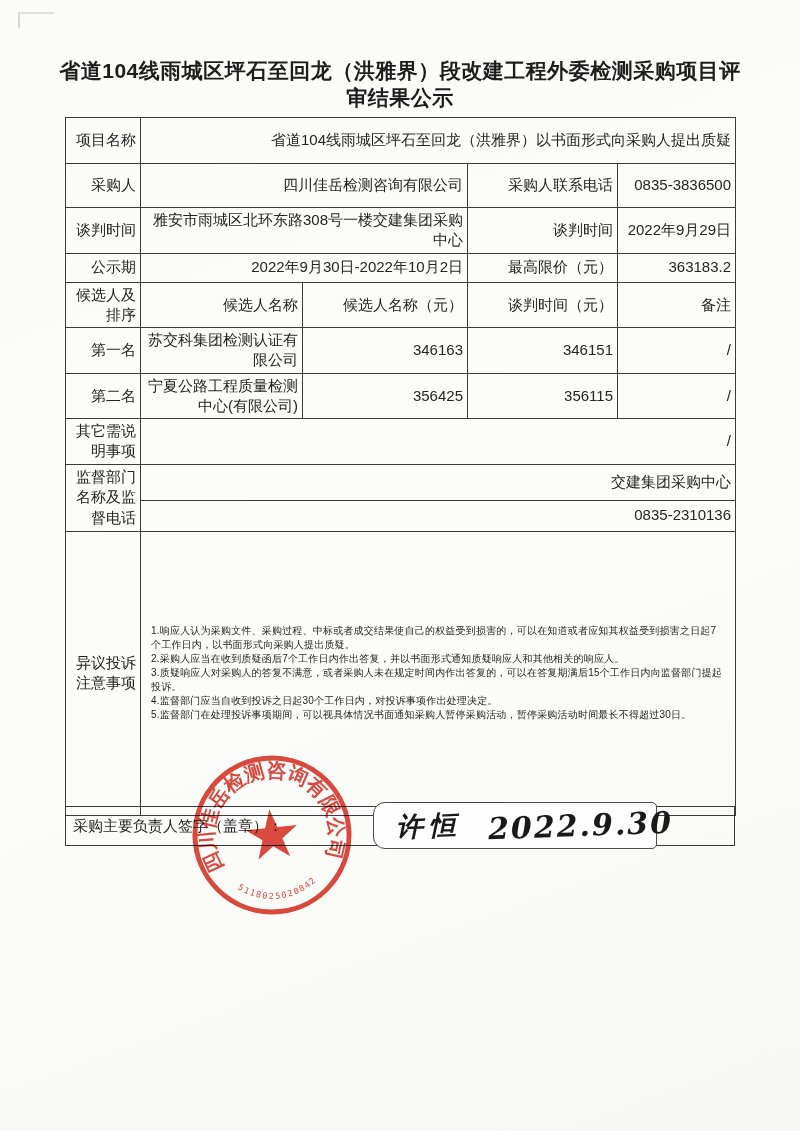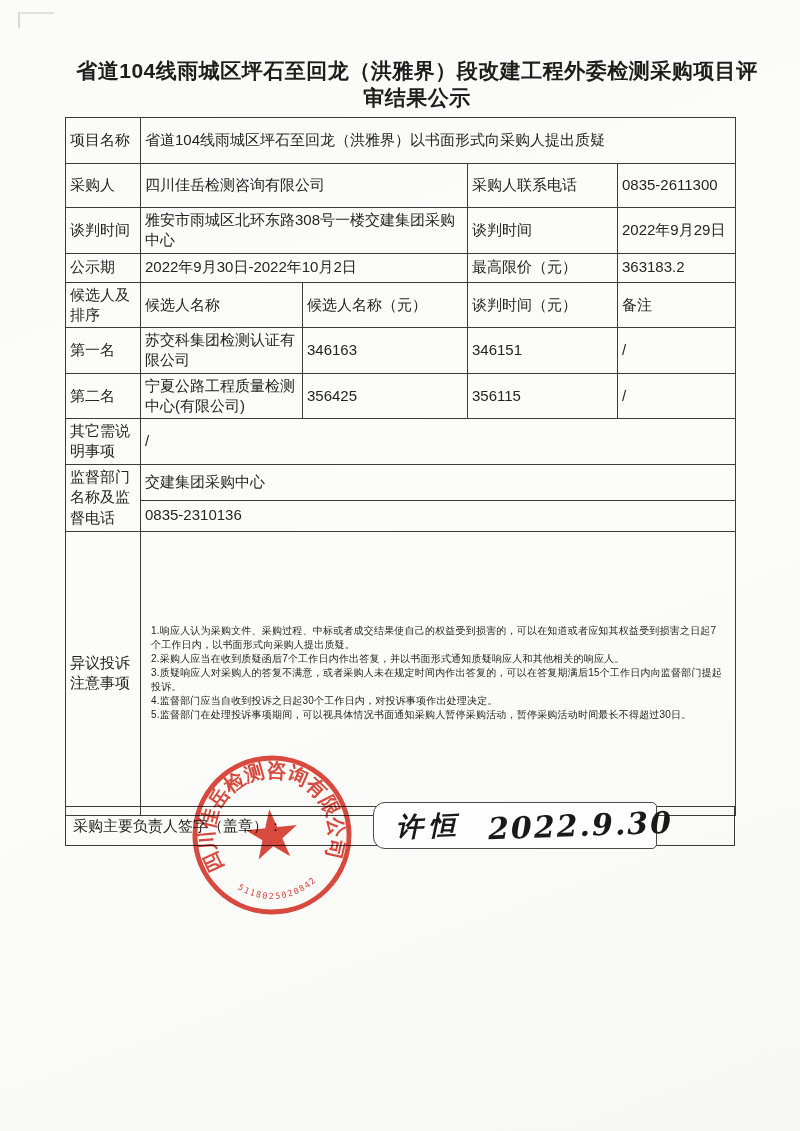--- a/index.html
+++ b/index.html
@@ -3,31 +3,31 @@
 <meta charset="utf-8">
 <style>
   html,body{margin:0;padding:0;}
   body{
     width:800px;height:1131px;position:relative;
     background:linear-gradient(160deg,#fbfbf8 0%,#fcfcfa 55%,#f7f7f3 100%);
     font-family:"Liberation Sans","DejaVu Sans",sans-serif;
     color:#242424;overflow:hidden;
   }
   .page-title{
-    position:absolute;left:72px;top:57px;width:690px;
+    position:absolute;left:55px;top:57px;width:690px;
     font-size:21px;font-weight:bold;text-align:center;
     line-height:27px;letter-spacing:.5px;color:#1d1d1d;
   }
   table.doc{
     position:absolute;left:65px;top:117px;width:670px;
     border-collapse:collapse;table-layout:fixed;
   }
   table.doc td{
     border:1.6px solid #3b3b3b;
-    font-size:15px;line-height:1.35;text-align:left;vertical-align:middle;
+    font-size:15px;line-height:1.35;text-align:right;vertical-align:middle;
     padding:2px 4px;color:#242424;word-break:break-all;
   }
   td.lbl{padding:2px 6px;}
   td.left{text-align:left;margin-left:20px;}
   .objection-cell{padding:6px 10px !important;text-align:left !important;}
   .objection-cell p{margin:0;font-size:10px;line-height:1.4;letter-spacing:.2px;}
   .sign-row{
     position:absolute;left:65px;top:806px;width:670px;height:40px;
     border:1.6px solid #3b3b3b;box-sizing:border-box;
     display:flex;align-items:center;
@@ -69,21 +69,21 @@
   </colgroup>
   <tbody>
       <tr style="height:46px">
     <td class="lbl">项目名称</td>
     <td colspan="4">省道104线雨城区坪石至回龙（洪雅界）以书面形式向采购人提出质疑</td>
   </tr>
   <tr style="height:44px">
     <td class="lbl">采购人</td>
     <td colspan="2">四川佳岳检测咨询有限公司</td>
     <td>采购人联系电话</td>
-    <td>0835-2611300</td>
+    <td>0835-3836500</td>
   </tr>
   <tr style="height:45px">
     <td class="lbl">谈判时间</td>
     <td colspan="2">雅安市雨城区北环东路308号一楼交建集团采购中心</td>
     <td>谈判时间</td>
     <td>2022年9月29日</td>
   </tr>
   <tr style="height:29px">
     <td class="lbl">公示期</td>
     <td colspan="2">2022年9月30日-2022年10月2日</td>

